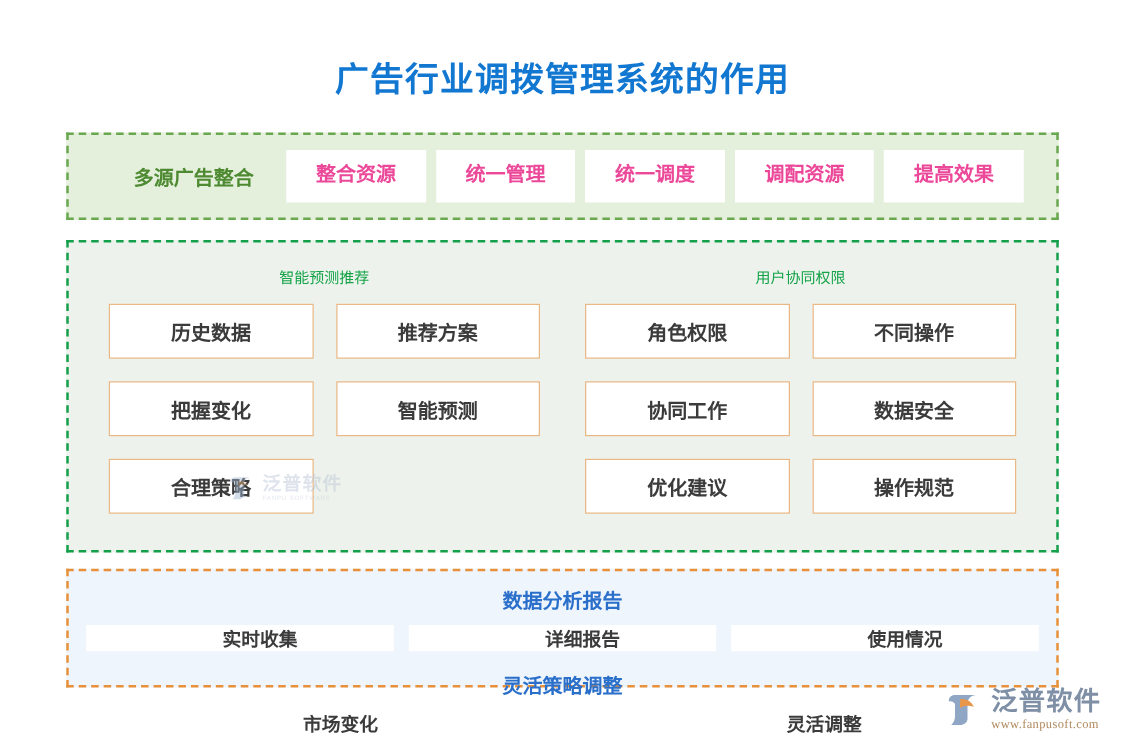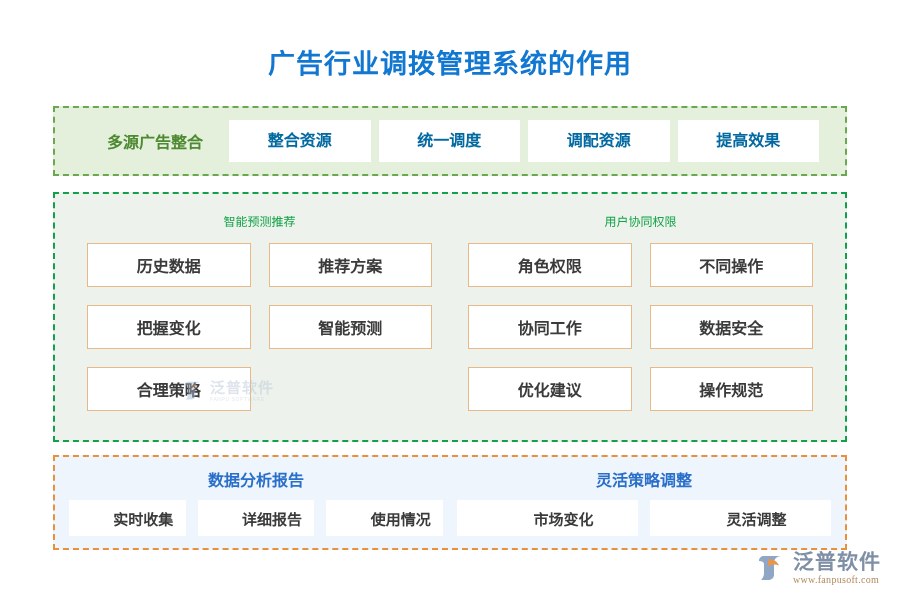--- a/index.html
+++ b/index.html
@@ -63,21 +63,21 @@
   }
   .chip-row {
     display: flex;
     flex: 1;
     justify-content: space-between;
     align-items: center;
     gap: 8px;
   }
   .chip {
     background: #ffffff;
-    color: #0369a1;
+    color: #ec4899;
     font-size: 16px;
     font-weight: bold;
     height: 42px;
     line-height: 42px;
     text-align: center;
     flex: 1;
     white-space: nowrap;
   }
 
   
@@ -145,20 +145,21 @@
     background: #eef5fd;
     padding: 0;
   }
   .bottom-wrap {
     display: flex;
     width: 100%;
     height: 100%;
     box-sizing: border-box;
     padding: 10px 14px 12px 14px;
     gap: 14px;
+    flex-direction: column;
   }
   .bcol {
     flex: 1;
     display: flex;
     flex-direction: column;
   }
   .bcol-header {
     text-align: center;
     font-size: 16px;
     font-weight: bold;
@@ -257,20 +258,21 @@
 <body>
 
 <div class="page">
 
   <div class="page-title">广告行业调拨管理系统的作用</div>
 
   <div class="section-one">
     <div class="section-one-label">多源广告整合</div>
     <div class="chip-row">
       <div class="chip">整合资源</div>
+      <div class="chip">统一管理</div>
       <div class="chip">统一调度</div>
       <div class="chip">调配资源</div>
       <div class="chip">提高效果</div>
     </div>
   </div>
 
   <div class="section-two">
     <div class="col-wrap">
 
       <div class="col">

